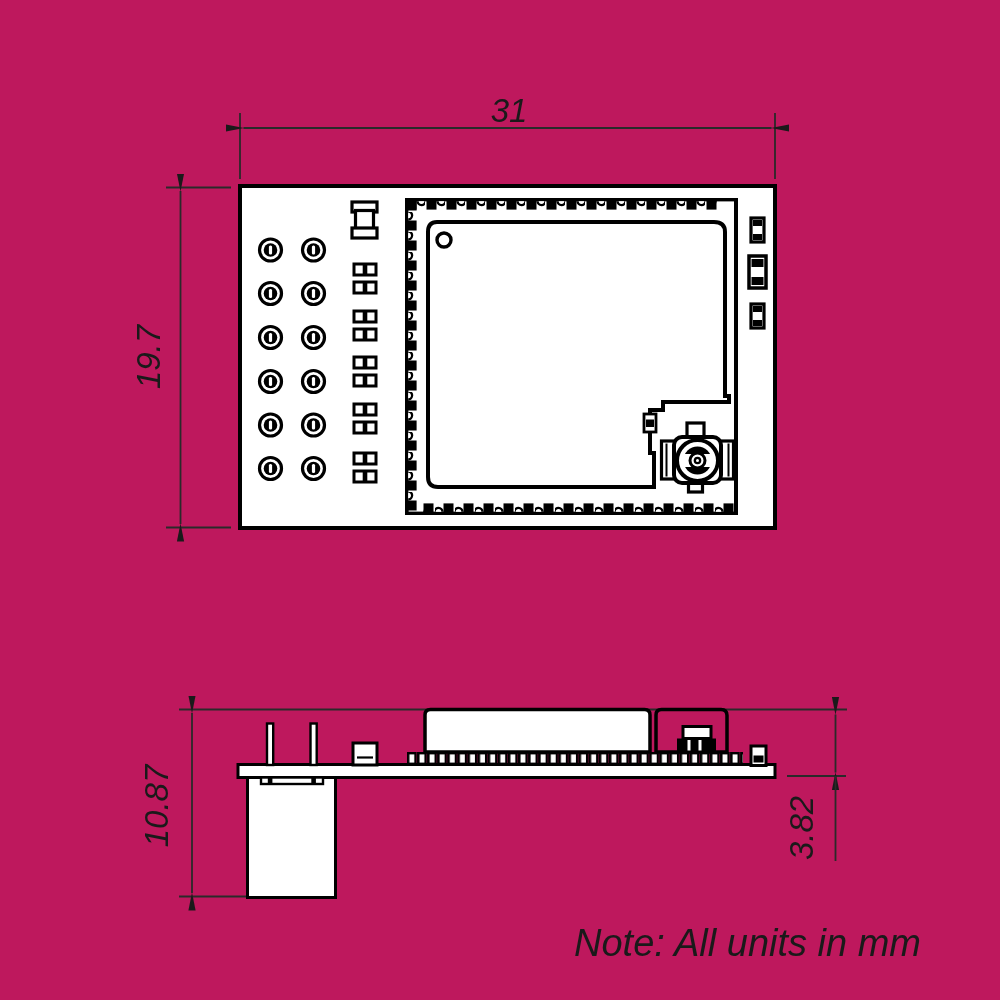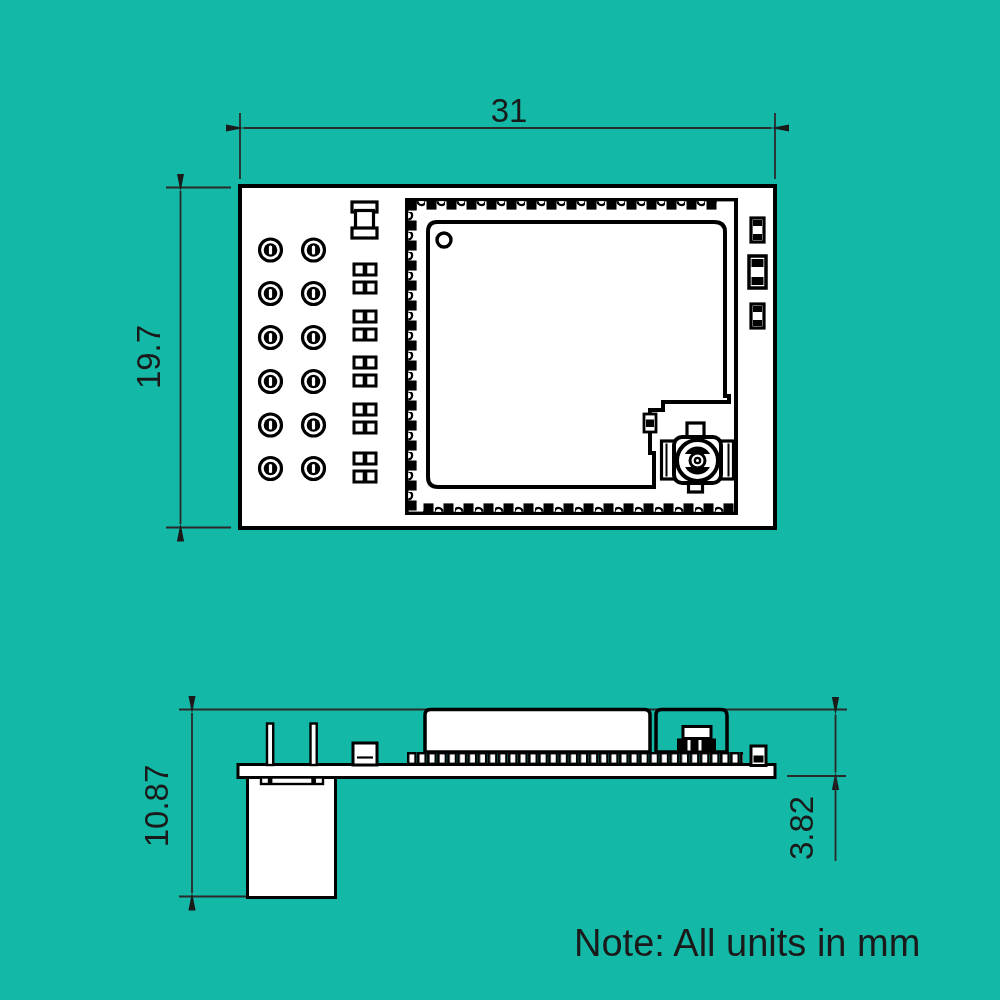--- a/index.html
+++ b/index.html
@@ -1,16 +1,16 @@
 <!DOCTYPE html>
 <html><head>
 <meta charset="utf-8">
 <style>
   html,body{margin:0;padding:0;background:#ffffff;}
-  .stage{position:relative;width:1000px;height:1000px;background:#14b8a6;overflow:hidden;}
+  .stage{position:relative;width:1000px;height:1000px;background:#be185d;overflow:hidden;font-style:italic;}
   svg{display:block;}
   .dim-label{font-family:"Liberation Sans", sans-serif;font-size:33px;fill:#1a1a1a;}
   .note-label{font-family:"Liberation Sans", sans-serif;font-size:38px;fill:#1a1a1a;}
   .thin{stroke:#2a2a2a;stroke-width:1.8;fill:none;}
   .med{stroke:#000;stroke-width:3.2;fill:#fff;}
 </style>
 </head>
 <body>
 
 <div class="stage">

